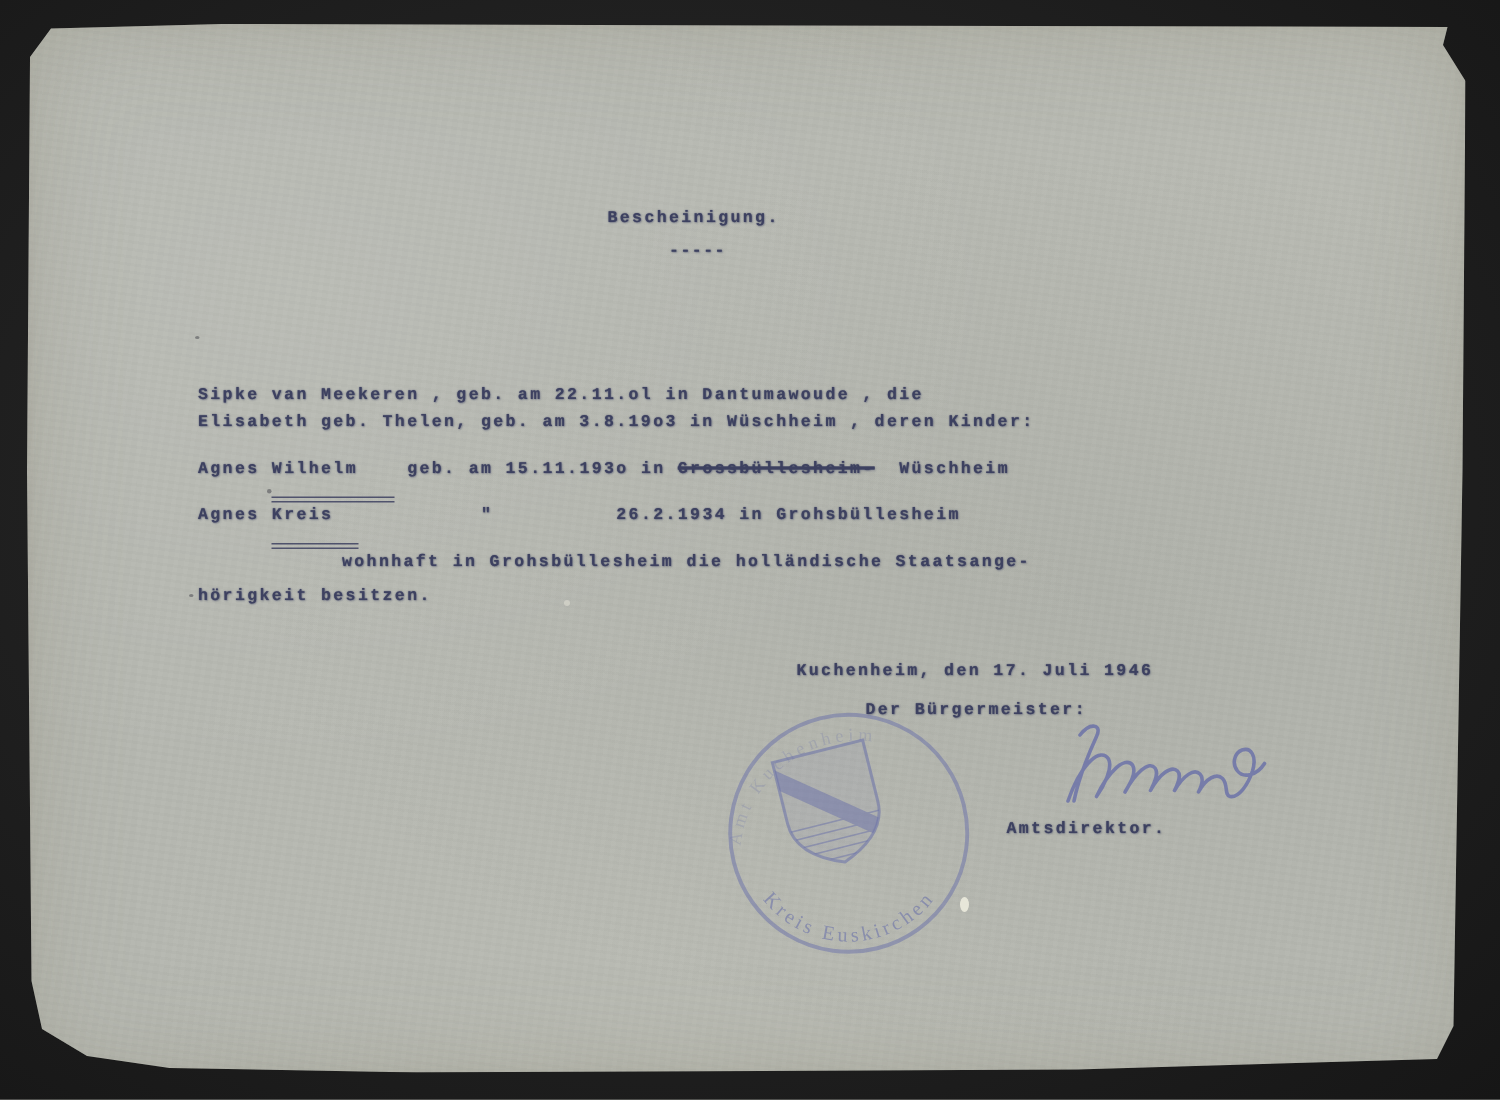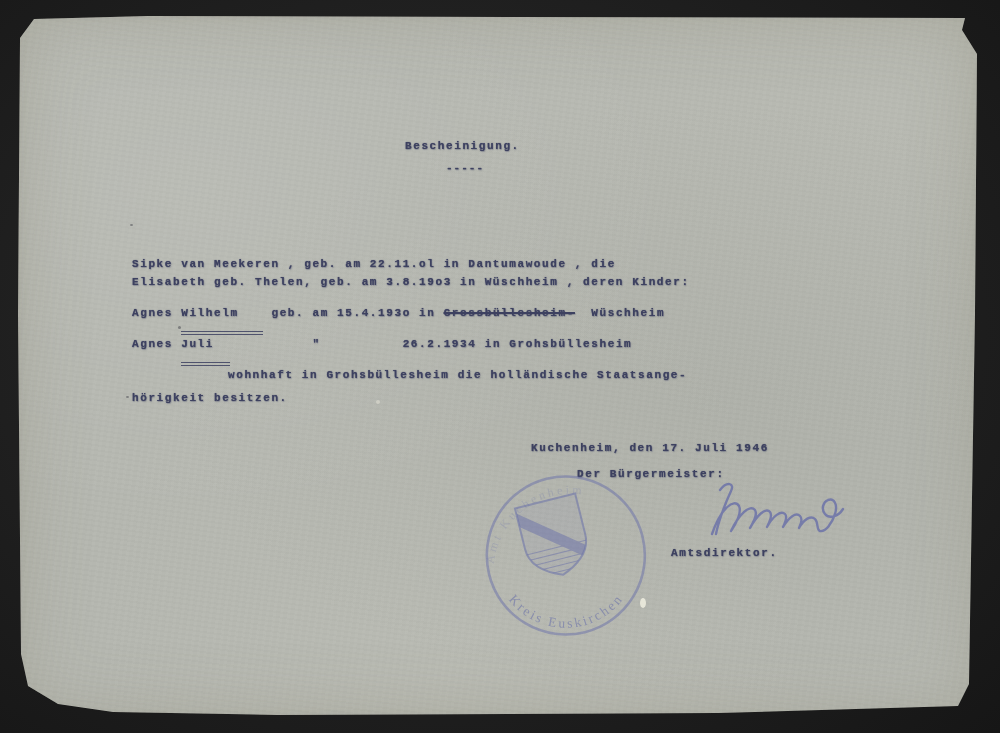--- a/index.html
+++ b/index.html
@@ -60,23 +60,23 @@
     <div class="speck" style="left:160px;top:312px;width:3px;height:3px;"></div>
     <div class="speck" style="left:108px;top:382px;width:3px;height:2px;"></div>
   </div>
 
   <div class="line" style="left:405px;top:136px;">Bescheinigung.</div>
   <div class="line dashes" style="left:446px;top:158px;">-----</div>
 
   <div class="line" style="left:132px;top:254px;">Sipke van Meekeren , geb. am 22.11.ol in Dantumawoude , die</div>
   <div class="line" style="left:132px;top:272px;">Elisabeth geb. Thelen, geb. am 3.8.19o3 in Wüschheim , deren Kinder:</div>
 
-  <div class="line" style="left:132px;top:303px;"><span>Agnes </span><span class="uu">Wilhelm   </span><span> geb. am 15.4.193o in </span><span class="strike">Grossbüllesheim-</span><span>  Wüschheim</span></div>
+  <div class="line" style="left:132px;top:303px;"><span>Agnes </span><span class="uu">Wilhelm   </span><span> geb. am 15.11.193o in </span><span class="strike">Grossbüllesheim-</span><span>  Wüschheim</span></div>
 
-  <div class="line" style="left:132px;top:334px;"><span>Agnes </span><span class="uu">Juli  </span><span>          </span><span>"</span><span>          26.2.1934 in Grohsbüllesheim</span></div>
+  <div class="line" style="left:132px;top:334px;"><span>Agnes </span><span class="uu">Kreis  </span><span>          </span><span>"</span><span>          26.2.1934 in Grohsbüllesheim</span></div>
 
   <div class="line" style="left:228px;top:365px;">wohnhaft in Grohsbüllesheim die holländische Staatsange-</div>
   <div class="line" style="left:132px;top:388px;">hörigkeit besitzen.</div>
 
   <div class="line" style="left:519px;top:438px;padding-left:12px;">Kuchenheim, den 17. Juli 1946</div>
   <div class="line" style="left:671px;top:543px;">Amtsdirektor.</div>
   <div class="line" style="left:577px;top:464px;">Der Bürgermeister:</div>
 
   <svg class="stamp" viewBox="0 0 200 178">
     <defs>

